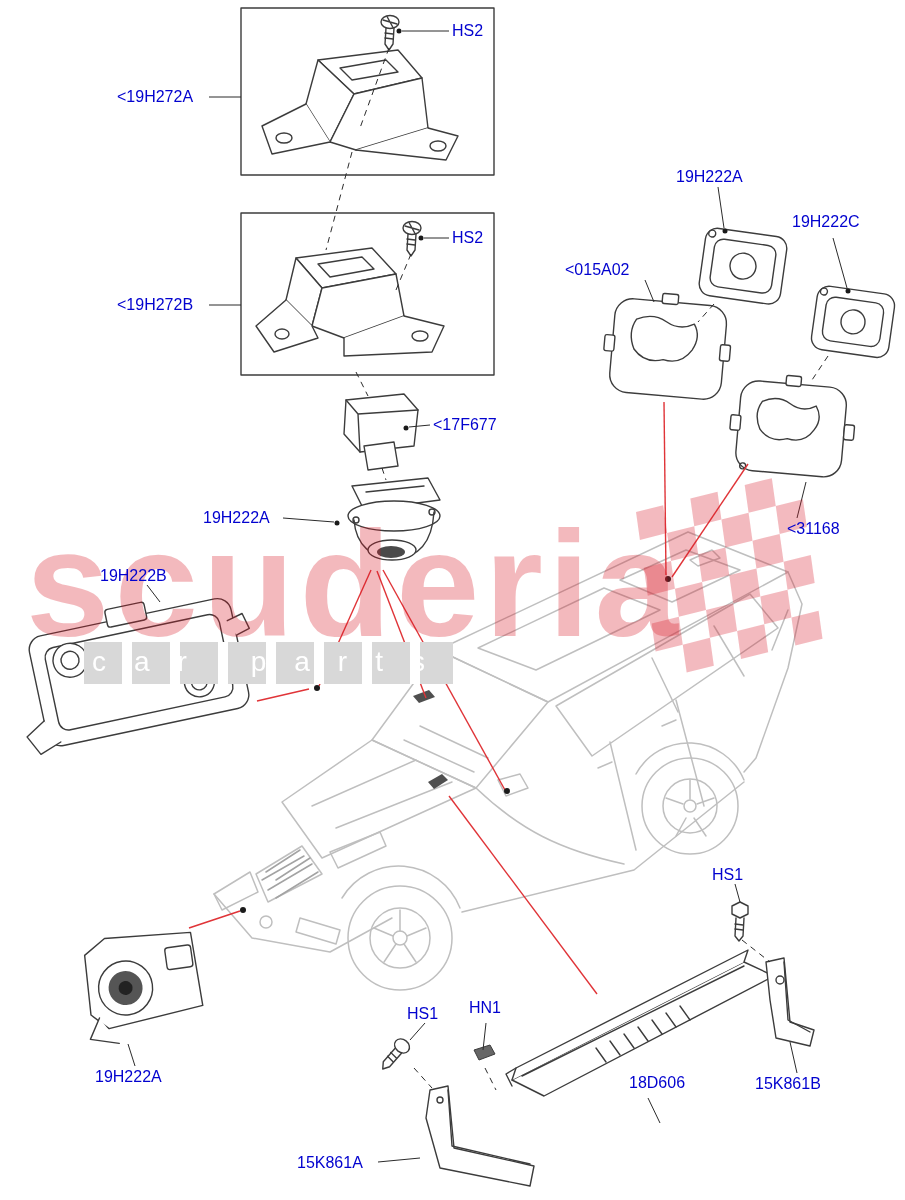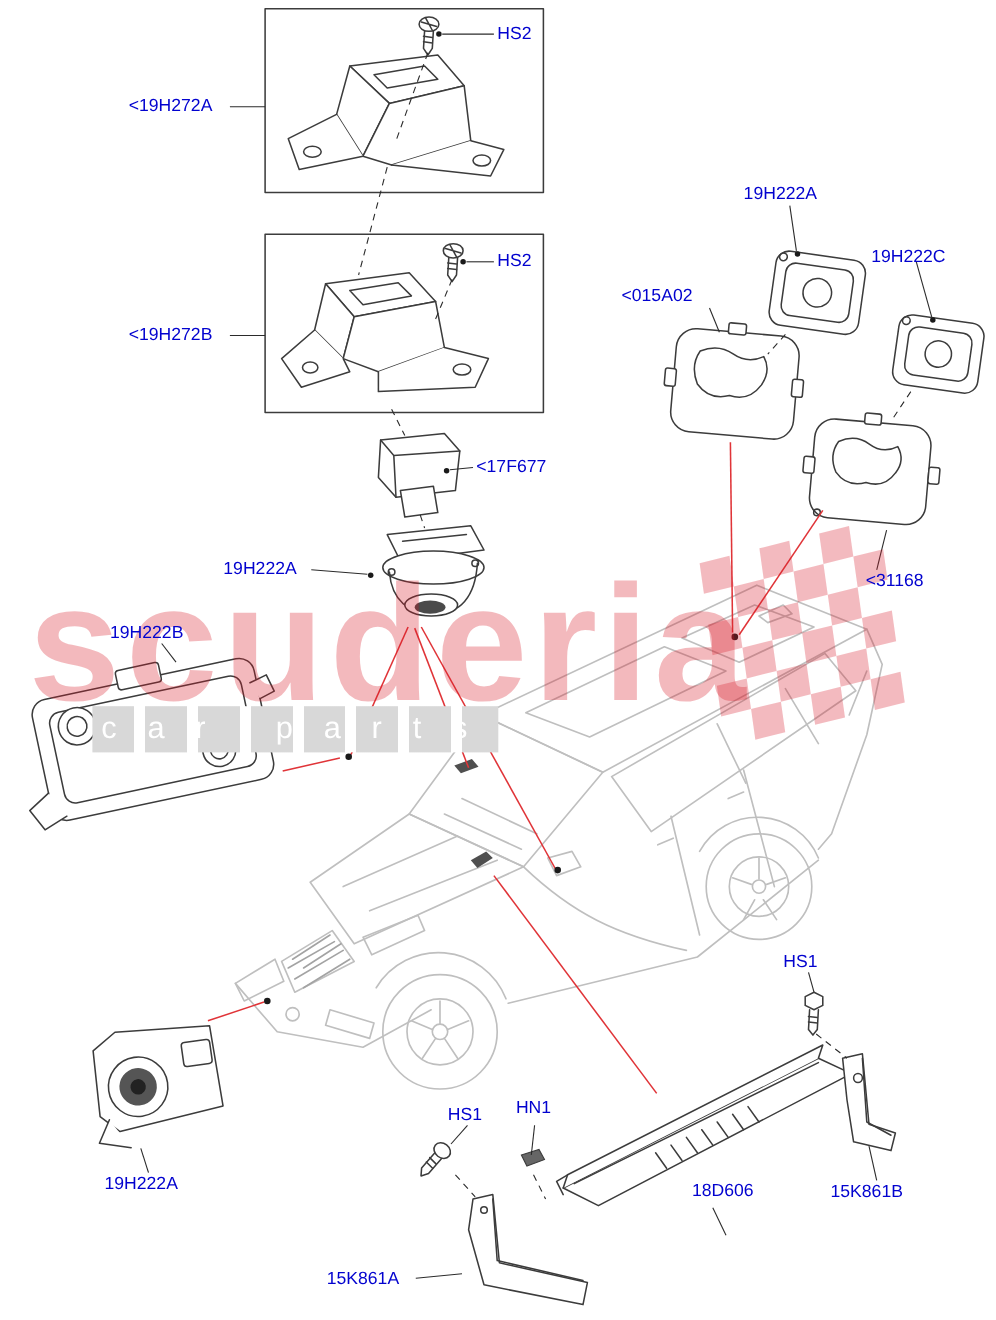--- a/index.html
+++ b/index.html
@@ -302,21 +302,21 @@
   <div class="wm wm-sub">car parts</div>
 
   <div class="lbl" style="left:452px;top:22px">HS2</div>
   <div class="lbl" style="left:117px;top:88px">&lt;19H272A</div>
   <div class="lbl" style="left:452px;top:229px">HS2</div>
   <div class="lbl" style="left:117px;top:296px">&lt;19H272B</div>
   <div class="lbl" style="left:433px;top:416px">&lt;17F677</div>
   <div class="lbl" style="left:203px;top:509px">19H222A</div>
   <div class="lbl" style="left:100px;top:567px">19H222B</div>
   <div class="lbl" style="left:676px;top:168px">19H222A</div>
-  <div class="lbl" style="left:792px;top:225px">19H222C</div>
+  <div class="lbl" style="left:792px;top:213px">19H222C</div>
   <div class="lbl" style="left:565px;top:261px">&lt;015A02</div>
   <div class="lbl" style="left:787px;top:520px">&lt;31168</div>
   <div class="lbl" style="left:712px;top:866px">HS1</div>
   <div class="lbl" style="left:407px;top:1005px">HS1</div>
   <div class="lbl" style="left:469px;top:999px">HN1</div>
   <div class="lbl" style="left:95px;top:1068px">19H222A</div>
   <div class="lbl" style="left:297px;top:1154px">15K861A</div>
   <div class="lbl" style="left:629px;top:1074px">18D606</div>
   <div class="lbl" style="left:755px;top:1075px">15K861B</div>
 

